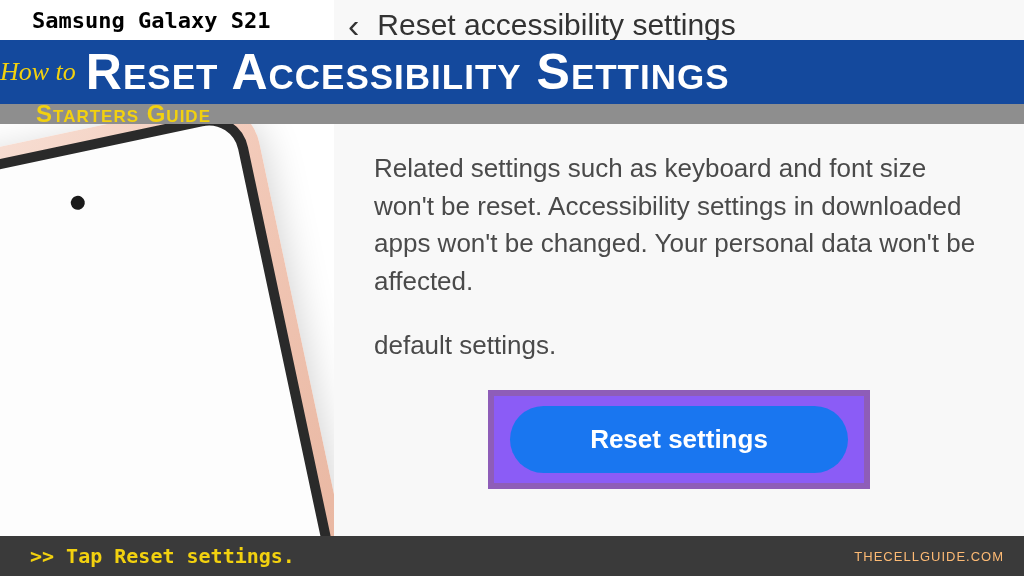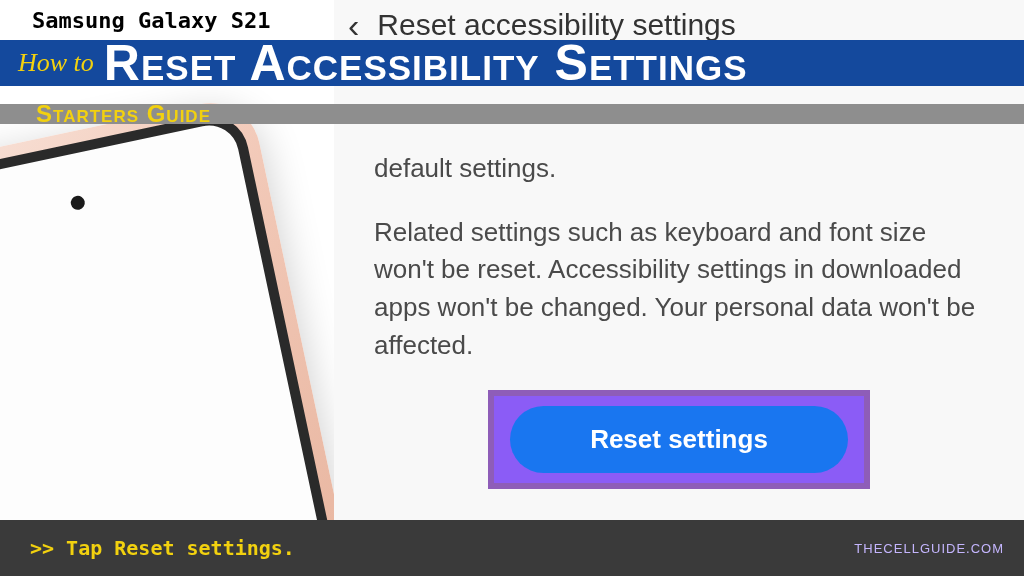--- a/index.html
+++ b/index.html
@@ -19,25 +19,24 @@
       font-size: 22px;
       font-weight: bold;
       color: #000;
       z-index: 5;
     }
     .blue-banner {
       position: absolute;
       top: 40px;
       left: 0;
       right: 0;
-      height: 46px;
+      height: 64px;
       background: #14499d;
       display: flex;
       align-items: center;
-      padding-left: 18px;
       z-index: 4;
     }
     .howto {
       font-family: "Brush Script MT", cursive;
       font-style: italic;
       font-size: 26px;
       color: #f2d10f;
       margin-right: 10px;
     }
     .banner-title {
@@ -158,38 +157,38 @@
       padding: 18px 80px;
       border: none;
       border-radius: 40px;
       cursor: pointer;
     }
     .bottom-bar {
       position: absolute;
       bottom: 0;
       left: 0;
       right: 0;
-      height: 56px;
+      height: 40px;
       background: #3a3a3a;
       display: flex;
       align-items: center;
       justify-content: space-between;
       padding: 0 20px 0 30px;
       z-index: 6;
     }
     .instruction {
       font-family: "Lucida Console", Monaco, monospace;
       font-size: 20px;
       font-weight: bold;
       color: #f2d10f;
     }
     .watermark {
       font-family: Arial, sans-serif;
       font-size: 13px;
-      color: #c4b5fd;
+      color: #fdba74;
       letter-spacing: 1px;
     }
   </style>
 </head>
 <body>
 
 <div class="top-label">Samsung Galaxy S21</div>
 
 <div class="blue-banner">
   <span class="howto">How to</span>
@@ -207,22 +206,22 @@
     </div>
   </div>
 </div>
 
 <div class="settings-panel">
   <div class="panel-header">
     <span class="back-chevron">‹</span>
     <span class="panel-title">Reset accessibility settings</span>
   </div>
   <div class="panel-body">
+    <p>Related settings such as keyboard and font size won't be reset. Accessibility settings in downloaded apps won't be changed. Your personal data won't be affected.</p>
     <p>default settings.</p>
-    <p>Related settings such as keyboard and font size won't be reset. Accessibility settings in downloaded apps won't be changed. Your personal data won't be affected.</p>
     <div class="reset-button-wrap">
       <div class="highlight-box">
         <button class="reset-button">Reset settings</button>
       </div>
     </div>
   </div>
 </div>
 
 <div class="bottom-bar">
   <span class="instruction">&gt;&gt; Tap Reset settings.</span>

